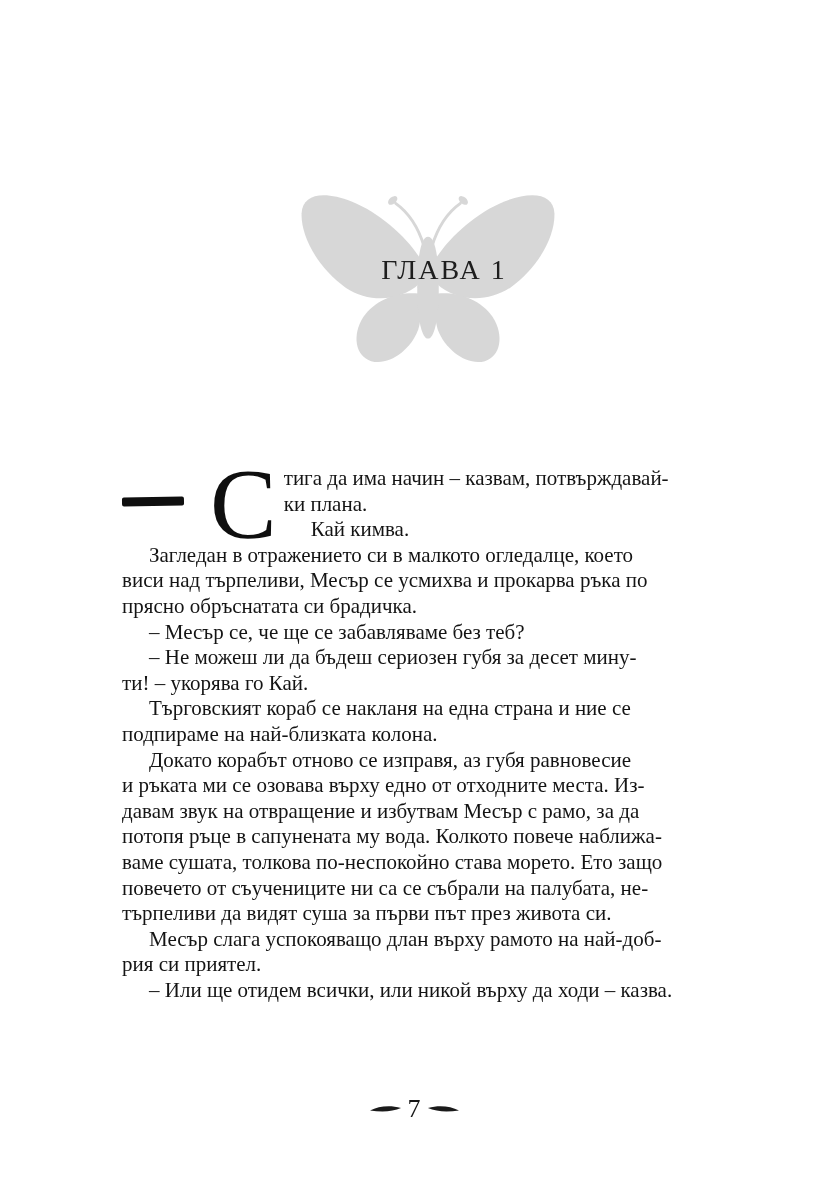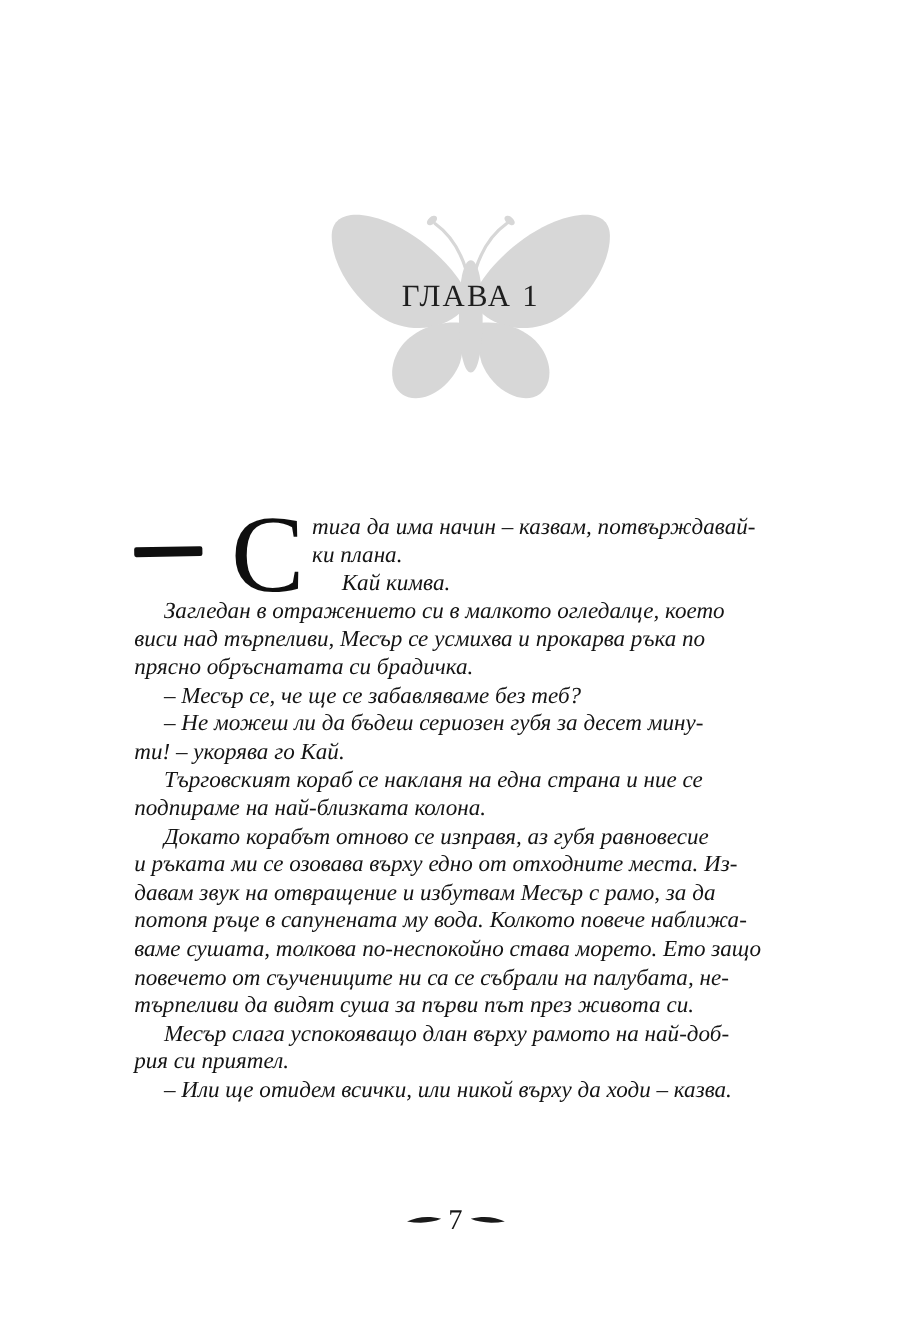--- a/index.html
+++ b/index.html
@@ -27,21 +27,21 @@
     height: 196px;
   }
   .chapter-ornament svg {
     display: block;
     width: 100%;
     height: 100%;
   }
   .chapter-title {
     position: absolute;
     top: 82px;
-    left: 0;
+    left: 16px;
     width: 100%;
     text-align: center;
     font-size: 28px;
     letter-spacing: 2px;
     color: #1e1e1e;
     font-weight: 400;
   }
 
   
   .text-block {
@@ -50,21 +50,20 @@
     left: 122px;
     width: 592px;
     font-size: 21px;
     line-height: 25.6px;
     text-align: justify;
   }
   .text-block p {
     margin: 0;
     white-space: pre-line;
     text-indent: 27px;
-    font-style: italic;
   }
   .text-block p.no-indent {
     text-indent: 0;
   }
   .big-dash {
     float: left;
     width: 62px;
     height: 9px;
     margin: 31px 26px 36px 0;
     background: #0f0f0f;

